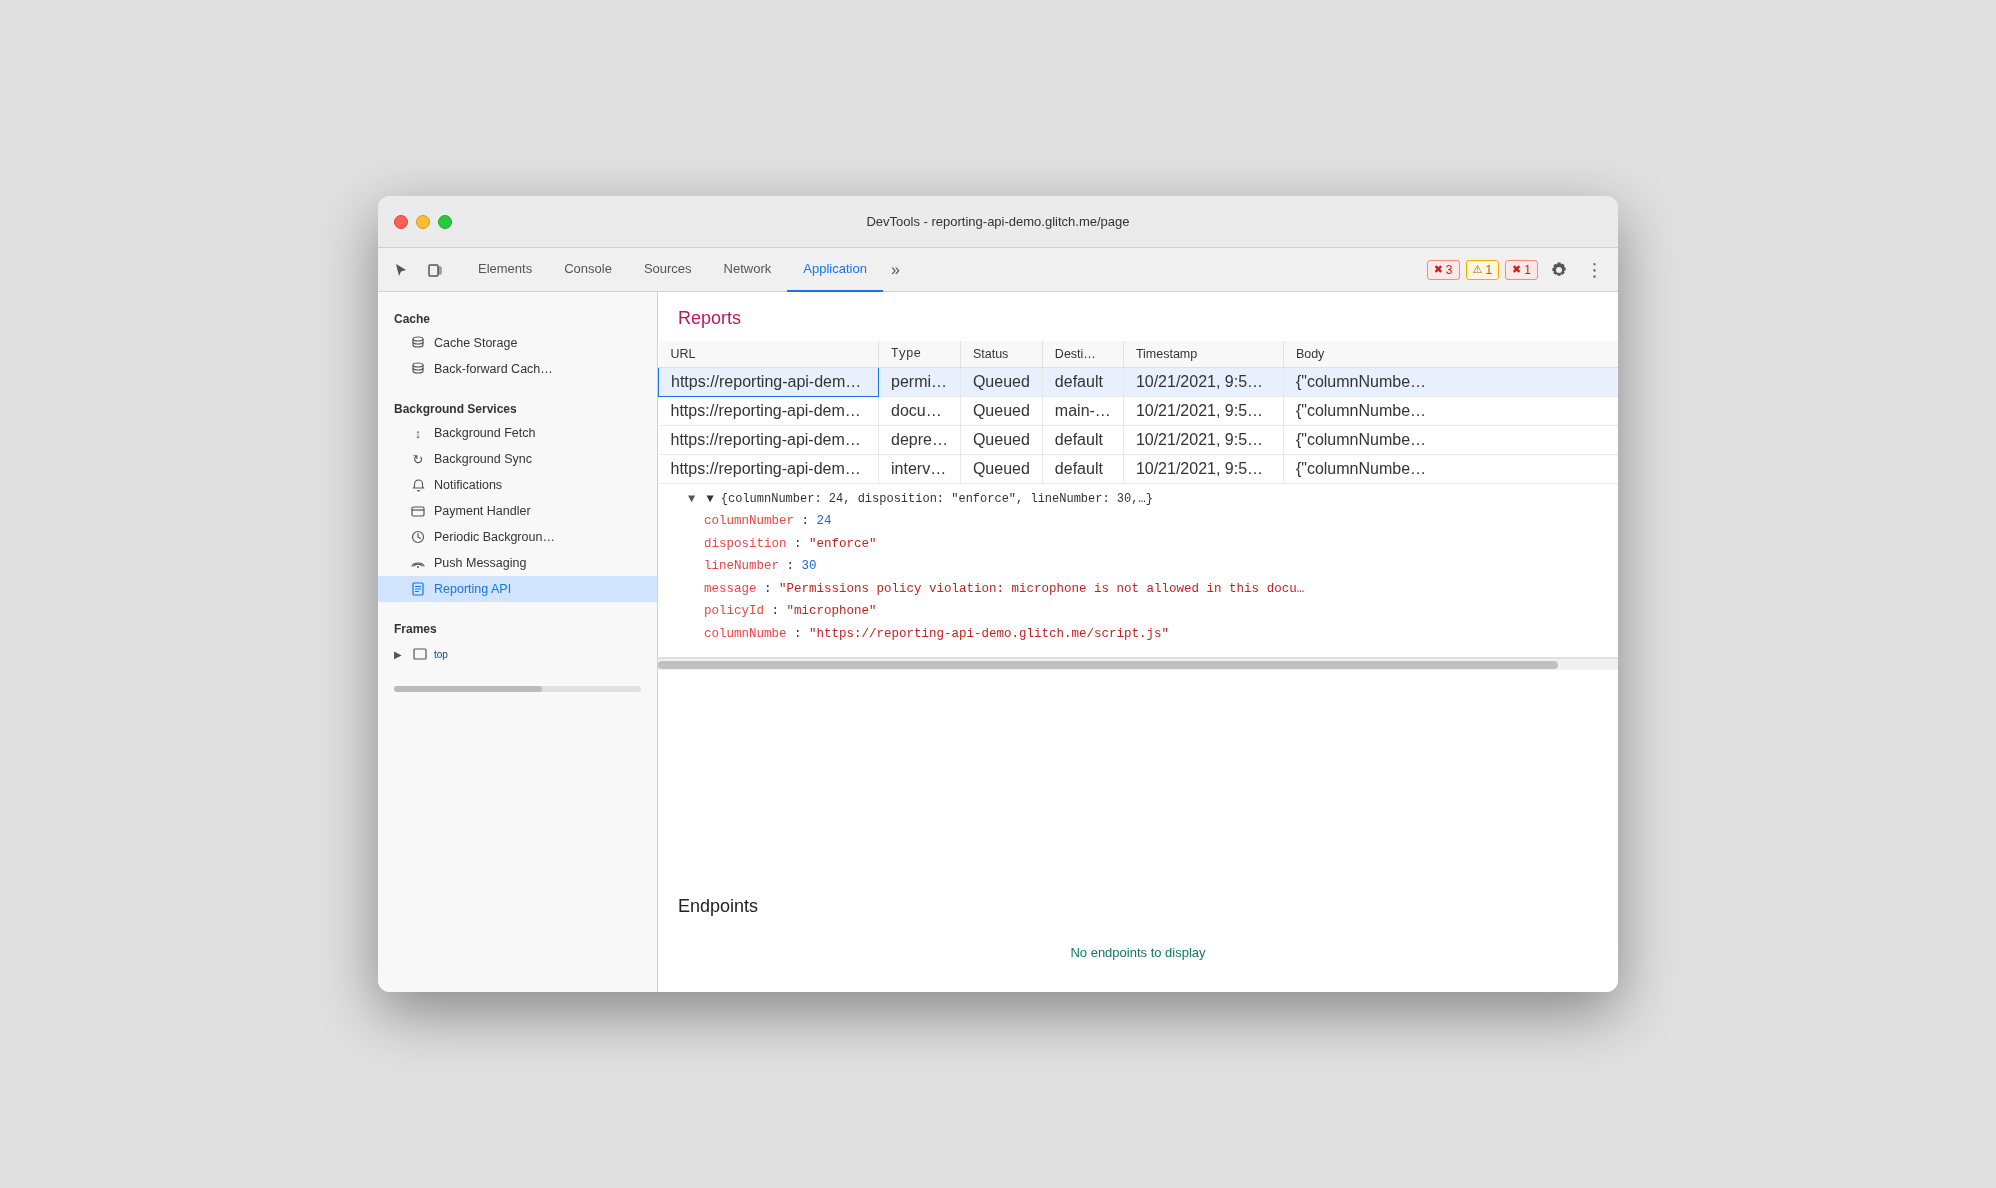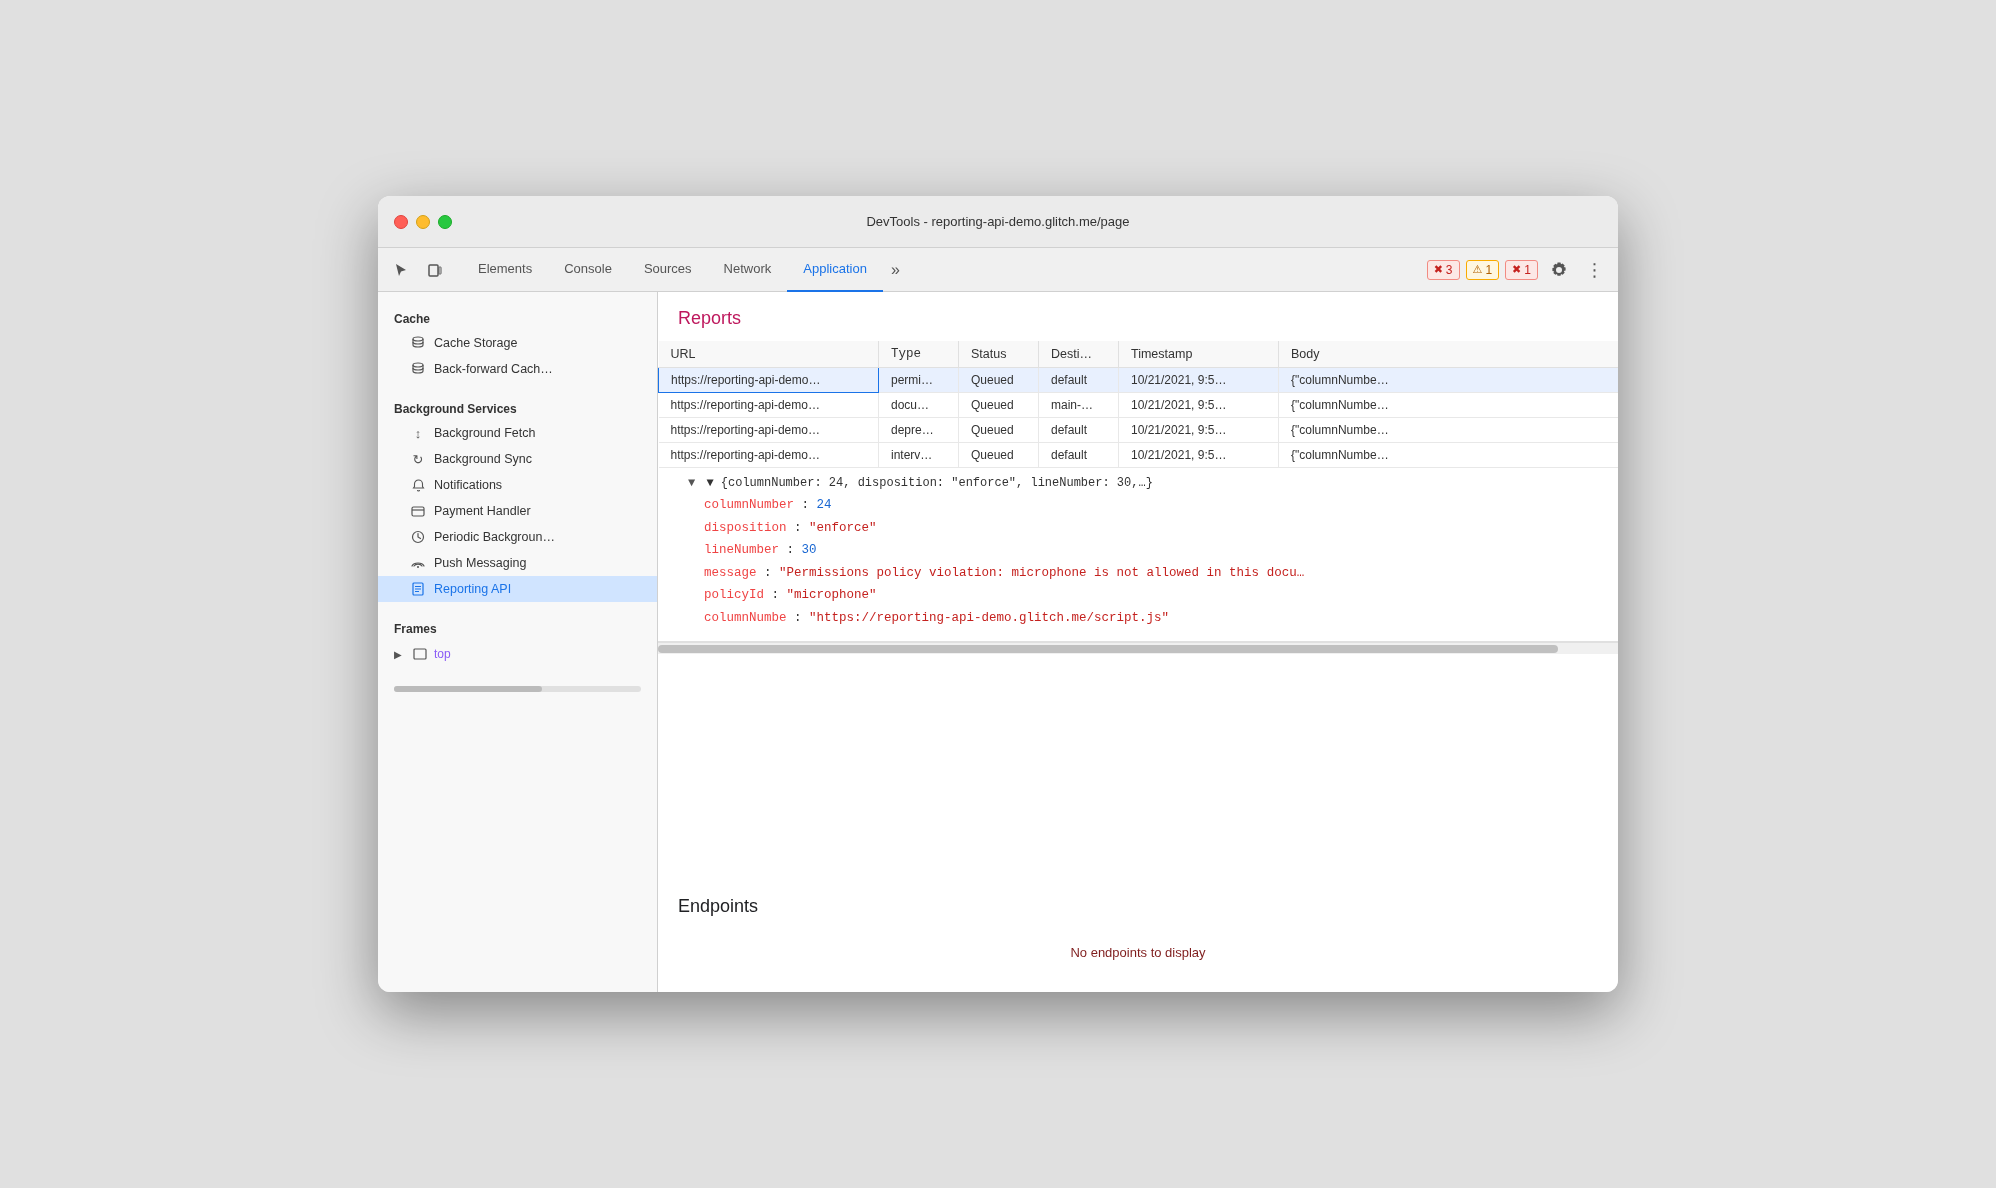--- a/index.html
+++ b/index.html
@@ -229,22 +229,22 @@
     }
     .sidebar-group-icon {
       width: 16px;
       height: 16px;
       display: flex;
       align-items: center;
       justify-content: center;
       color: #555;
     }
     .sidebar-group-label {
-      font-size: 12px;
-      color: #8b5cf6;
+      font-size: 10px;
+      color: #0c4a6e;
     }
     .content-area {
       flex: 1;
       background: #fff;
       overflow: hidden;
       display: flex;
       flex-direction: column;
     }
     .reports-section {
       flex: 1;
@@ -276,21 +276,21 @@
       color: #333;
       white-space: nowrap;
     }
     thead th:last-child { border-right: none; }
     tbody td {
       border-bottom: 1px solid #e8e8e8;
       border-right: 1px solid #e8e8e8;
       padding: 5px 12px;
       color: #333;
       white-space: nowrap;
-      font-size: 12px;
+      font-size: 16px;
     }
     tbody td:last-child { border-right: none; }
     tbody tr.selected td { background: #e8f0fe; }
     tbody tr.selected td:first-child {
       border-left: 2px solid #1a73e8;
     }
     .url-cell {
       color: #333;
       max-width: 220px;
       overflow: hidden;
@@ -339,21 +339,21 @@
       padding: 16px 20px;
       flex-shrink: 0;
     }
     .endpoints-title {
       font-size: 18px;
       font-weight: 400;
       color: #202124;
       margin-bottom: 12px;
     }
     .no-endpoints {
-      color: #7f1d1d;
+      color: #0f766e;
       font-size: 13px;
       text-align: center;
       padding: 16px 0;
     }
   </style>
 </head>
 <body>
 
 <div class="window">
 

